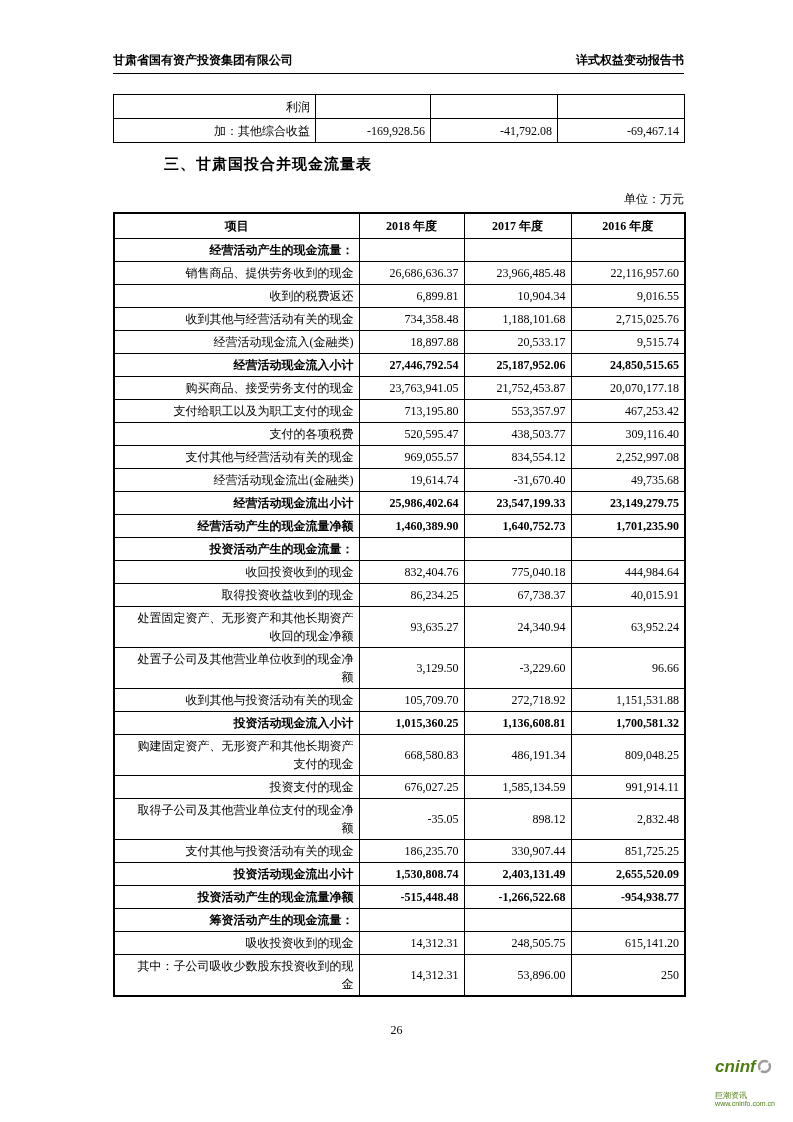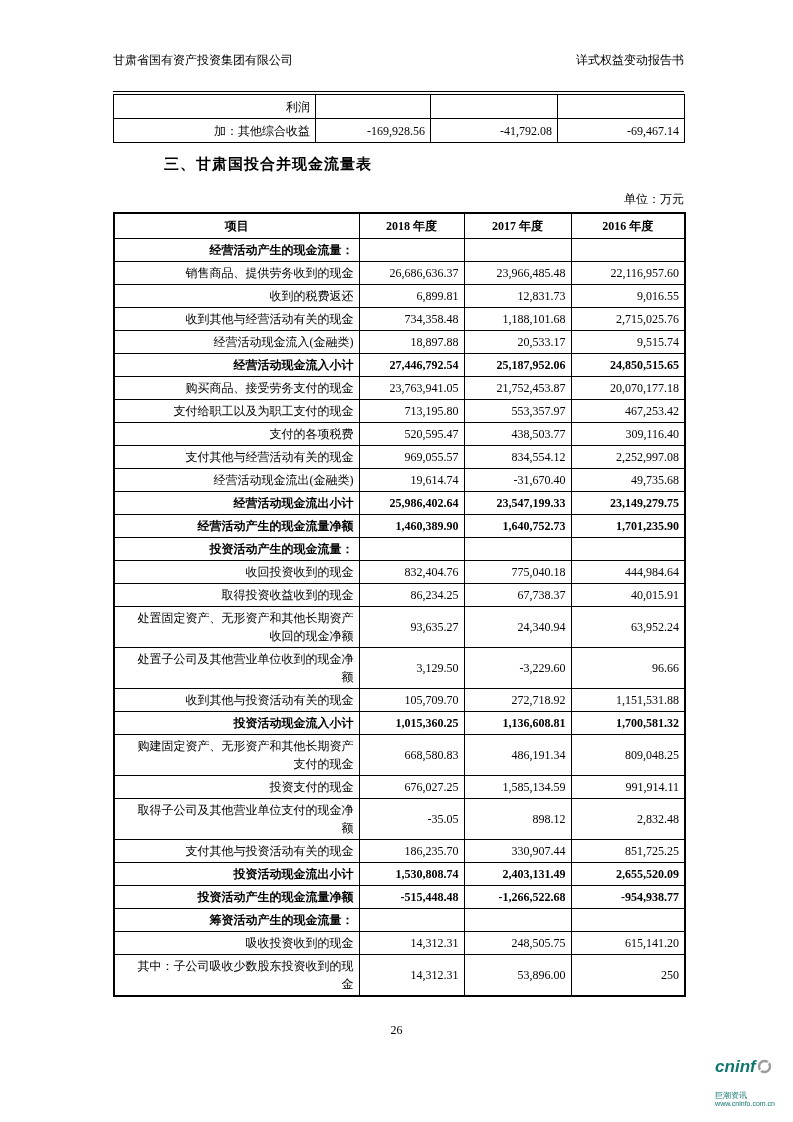--- a/index.html
+++ b/index.html
@@ -10,22 +10,23 @@
     position: relative;
     margin: 0 auto;
     font-family: "Liberation Serif", "DejaVu Serif", serif;
     color: #000;
     overflow: hidden;
   }
   .doc-header {
     position: absolute; top: 52px; left: 113px; width: 571px;
     display: flex; justify-content: space-between; align-items: flex-end;
     font-size: 12px;
-    padding-bottom: 22px;
+    padding-bottom: 4px;
     border-bottom: 1px solid #000;
+    font-weight: bold;
   }
   table { border-collapse: collapse; table-layout: fixed; width: 571px; }
   td, th {
     border: 1px solid #000;
     font-size: 12px;
     line-height: 1.5;
     padding: 2px 5px;
     vertical-align: middle;
     overflow: hidden;
   }
@@ -48,21 +49,21 @@
   .indent-0 { padding-left: 5px; }
   .indent-1 { padding-left: 18px; }
   .indent-2 { padding-left: 32px; }
   tr.bold td { font-weight: bold; }
   .page-number {
     position: absolute; top: 1023px; left: 0; width: 793px;
     text-align: center; font-size: 12px;
   }
   .cninfo {
     position: absolute; right: 18px; bottom: 14px;
-    color: #0f766e;
+    color: #4d7c0f;
     font-family: "Liberation Sans", "DejaVu Sans", sans-serif;
     text-align: left;
     line-height: 1.15;
   }
   .cninfo-brand {
     font-size: 17px; font-weight: bold; font-style: italic;
     display: flex; align-items: center; gap: 1px;
   }
   .cninfo-brand svg { display: block; }
   .cninfo-sub { font-size: 8px; margin-top: 14px; }
@@ -129,21 +130,21 @@
         </tr>
         <tr>
           <td class="label indent-1">销售商品、提供劳务收到的现金</td>
           <td class="num">26,686,636.37</td>
           <td class="num">23,966,485.48</td>
           <td class="num">22,116,957.60</td>
         </tr>
         <tr>
           <td class="label indent-1">收到的税费返还</td>
           <td class="num">6,899.81</td>
-          <td class="num">12,831.73</td>
+          <td class="num">10,904.34</td>
           <td class="num">9,016.55</td>
         </tr>
         <tr>
           <td class="label indent-1">收到其他与经营活动有关的现金</td>
           <td class="num">734,358.48</td>
           <td class="num">1,188,101.68</td>
           <td class="num">2,715,025.76</td>
         </tr>
         <tr>
           <td class="label indent-1">经营活动现金流入(金融类)</td>

